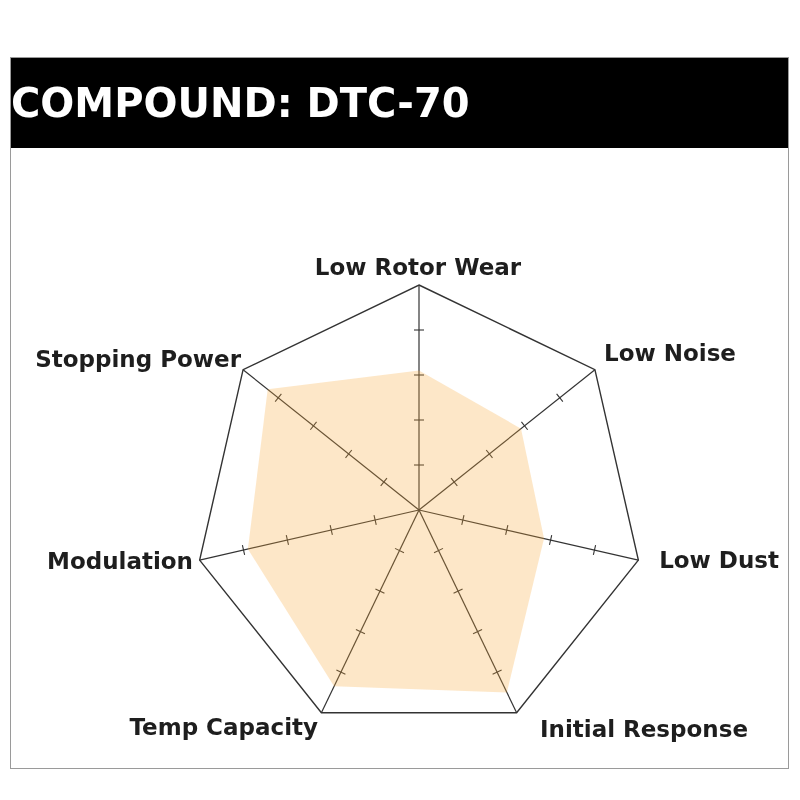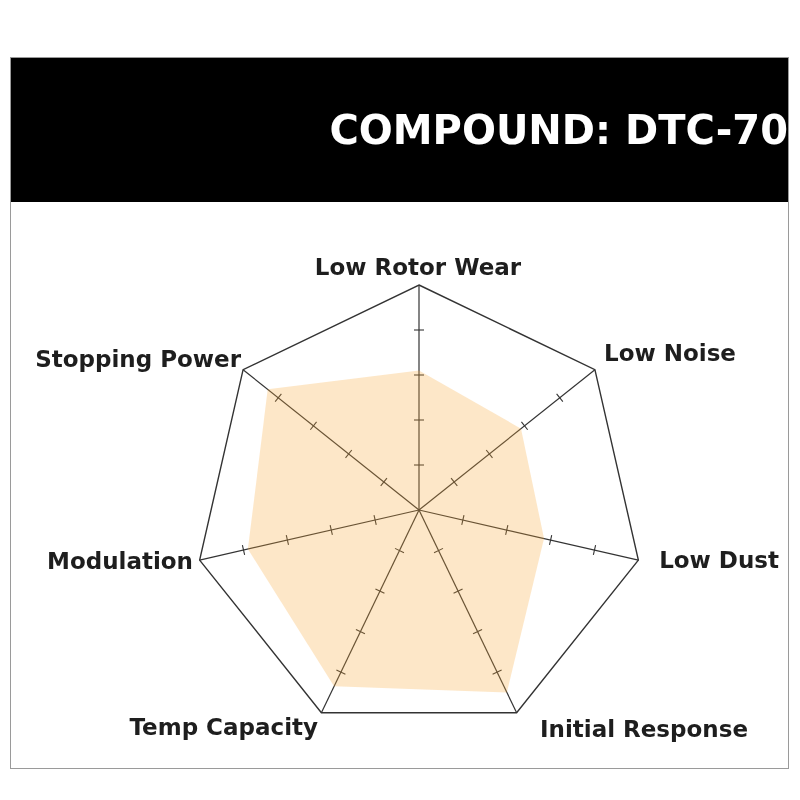--- a/index.html
+++ b/index.html
@@ -2,22 +2,22 @@
 <html><head>
   <meta charset="utf-8">
   <style>
     html, body { margin: 0; padding: 0; background: #ffffff; }
     body { width: 800px; height: 800px; position: relative; overflow: hidden; font-family: "DejaVu Sans", sans-serif; }
     .card {
       position: absolute; left: 10px; top: 57px; width: 779px; height: 712px;
       border: 1.5px solid #9a9a9a; box-sizing: border-box; background: #ffffff;
     }
     .header {
-      position: absolute; left: 0; top: 0; right: 0; height: 144px;
-      background: #000000; display: flex; align-items: center; justify-content: flex-end; padding-left: 36px;
+      position: absolute; left: 0; top: 0; right: 0; height: 90px;
+      background: #000000; display: flex; align-items: center; justify-content: flex-start;
     }
     .header-title {
       color: #ffffff; font-family: "DejaVu Sans", sans-serif; font-weight: bold;
       font-size: 40px; letter-spacing: 0px;
     }
     svg.radar { position: absolute; left: 0; top: 0; width: 800px; height: 800px; }
     .axis-label {
       font-family: "DejaVu Sans", sans-serif; font-weight: bold; font-size: 23px; fill: #1e1e1e;
     }
   </style>

